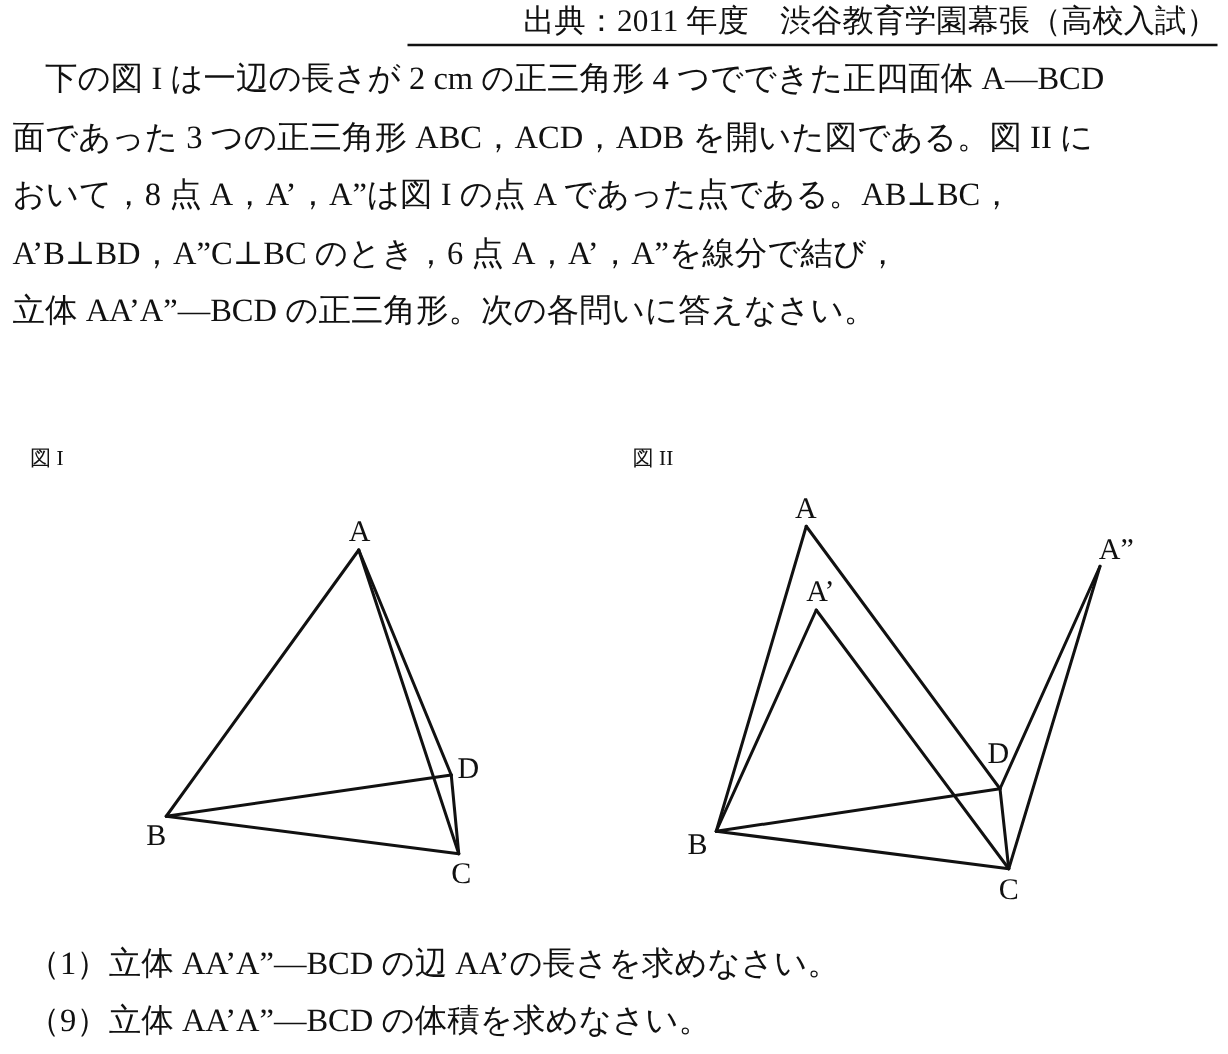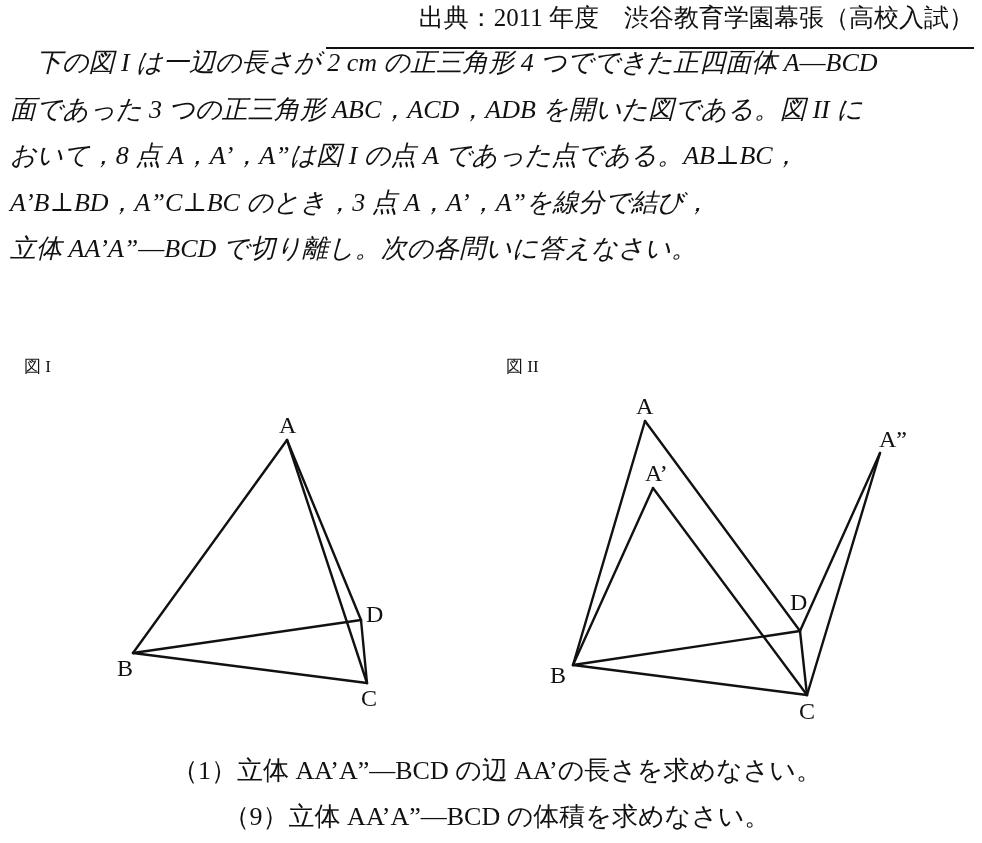--- a/index.html
+++ b/index.html
@@ -4,54 +4,54 @@
   <style>
     html, body { margin: 0; padding: 0; background: #ffffff; }
     body {
       width: 982px; height: 843px; position: relative; overflow: hidden;
       font-family: "Liberation Serif", "DejaVu Serif", serif;
       color: #111111;
     }
     .source {
       position: absolute; left: 326px; top: 2px; width: 648px;
       font-size: 25px; line-height: 32px; white-space: nowrap;
-      border-bottom: 2px solid #111; padding-bottom: 13px;
+      border-bottom: 2px solid #111; padding-bottom: 1px;
       text-align: right;
     }
     .para {
       position: absolute; left: 10px; top: 40px; width: 966px;
       font-size: 26px; line-height: 46.5px;
     }
-    .para .line { display: block; white-space: nowrap; height: 46.5px; font-style: italic; }
+    .para .line { display: block; white-space: nowrap; height: 46.5px; }
     .fig-label {
       position: absolute; font-size: 17px; line-height: 30px; white-space: nowrap;
     }
     svg.figure { position: absolute; left: 0; top: 0; }
     svg.figure line { stroke: #111; stroke-width: 2.4; stroke-linecap: round; }
     svg.figure text {
       font-family: "Liberation Serif", "DejaVu Serif", serif;
       font-size: 24px; fill: #111;
     }
     .questions {
       position: absolute; left: 22px; top: 748px; width: 950px;
       font-size: 26px; line-height: 46px;
     }
-    .questions .q { display: block; white-space: nowrap; height: 46px; text-align: center; }
+    .questions .q { display: block; white-space: nowrap; height: 46px; }
   </style>
 </head>
 <body>
 
 <div class="source">出典：2011 年度　渋谷教育学園幕張（高校入試）</div>
 
 <div class="para">
   <span class="line">　下の図 I は一辺の長さが 2 cm の正三角形 4 つでできた正四面体 A―BCD</span>
   <span class="line">面であった 3 つの正三角形 ABC，ACD，ADB を開いた図である。図 II に</span>
   <span class="line">おいて，8 点 A，A’，A”は図 I の点 A であった点である。AB⊥BC，</span>
-  <span class="line">A’B⊥BD，A”C⊥BC のとき，3 点 A，A’，A”を線分で結び，</span>
-  <span class="line">立体 AA’A”―BCD で切り離し。次の各問いに答えなさい。</span>
+  <span class="line">A’B⊥BD，A”C⊥BC のとき，6 点 A，A’，A”を線分で結び，</span>
+  <span class="line">立体 AA’A”―BCD の正三角形。次の各問いに答えなさい。</span>
 </div>
 
 <div class="fig-label" style="left:24px; top:352px;">図 I</div>
 <div class="fig-label" style="left:506px; top:352px;">図 II</div>
 
 <svg class="figure" width="982" height="843">
   <g id="fig1">
       <line x1="287" y1="440" x2="133" y2="653"></line>
       <line x1="287" y1="440" x2="367" y2="683"></line>
       <line x1="287" y1="440" x2="361" y2="620"></line>

